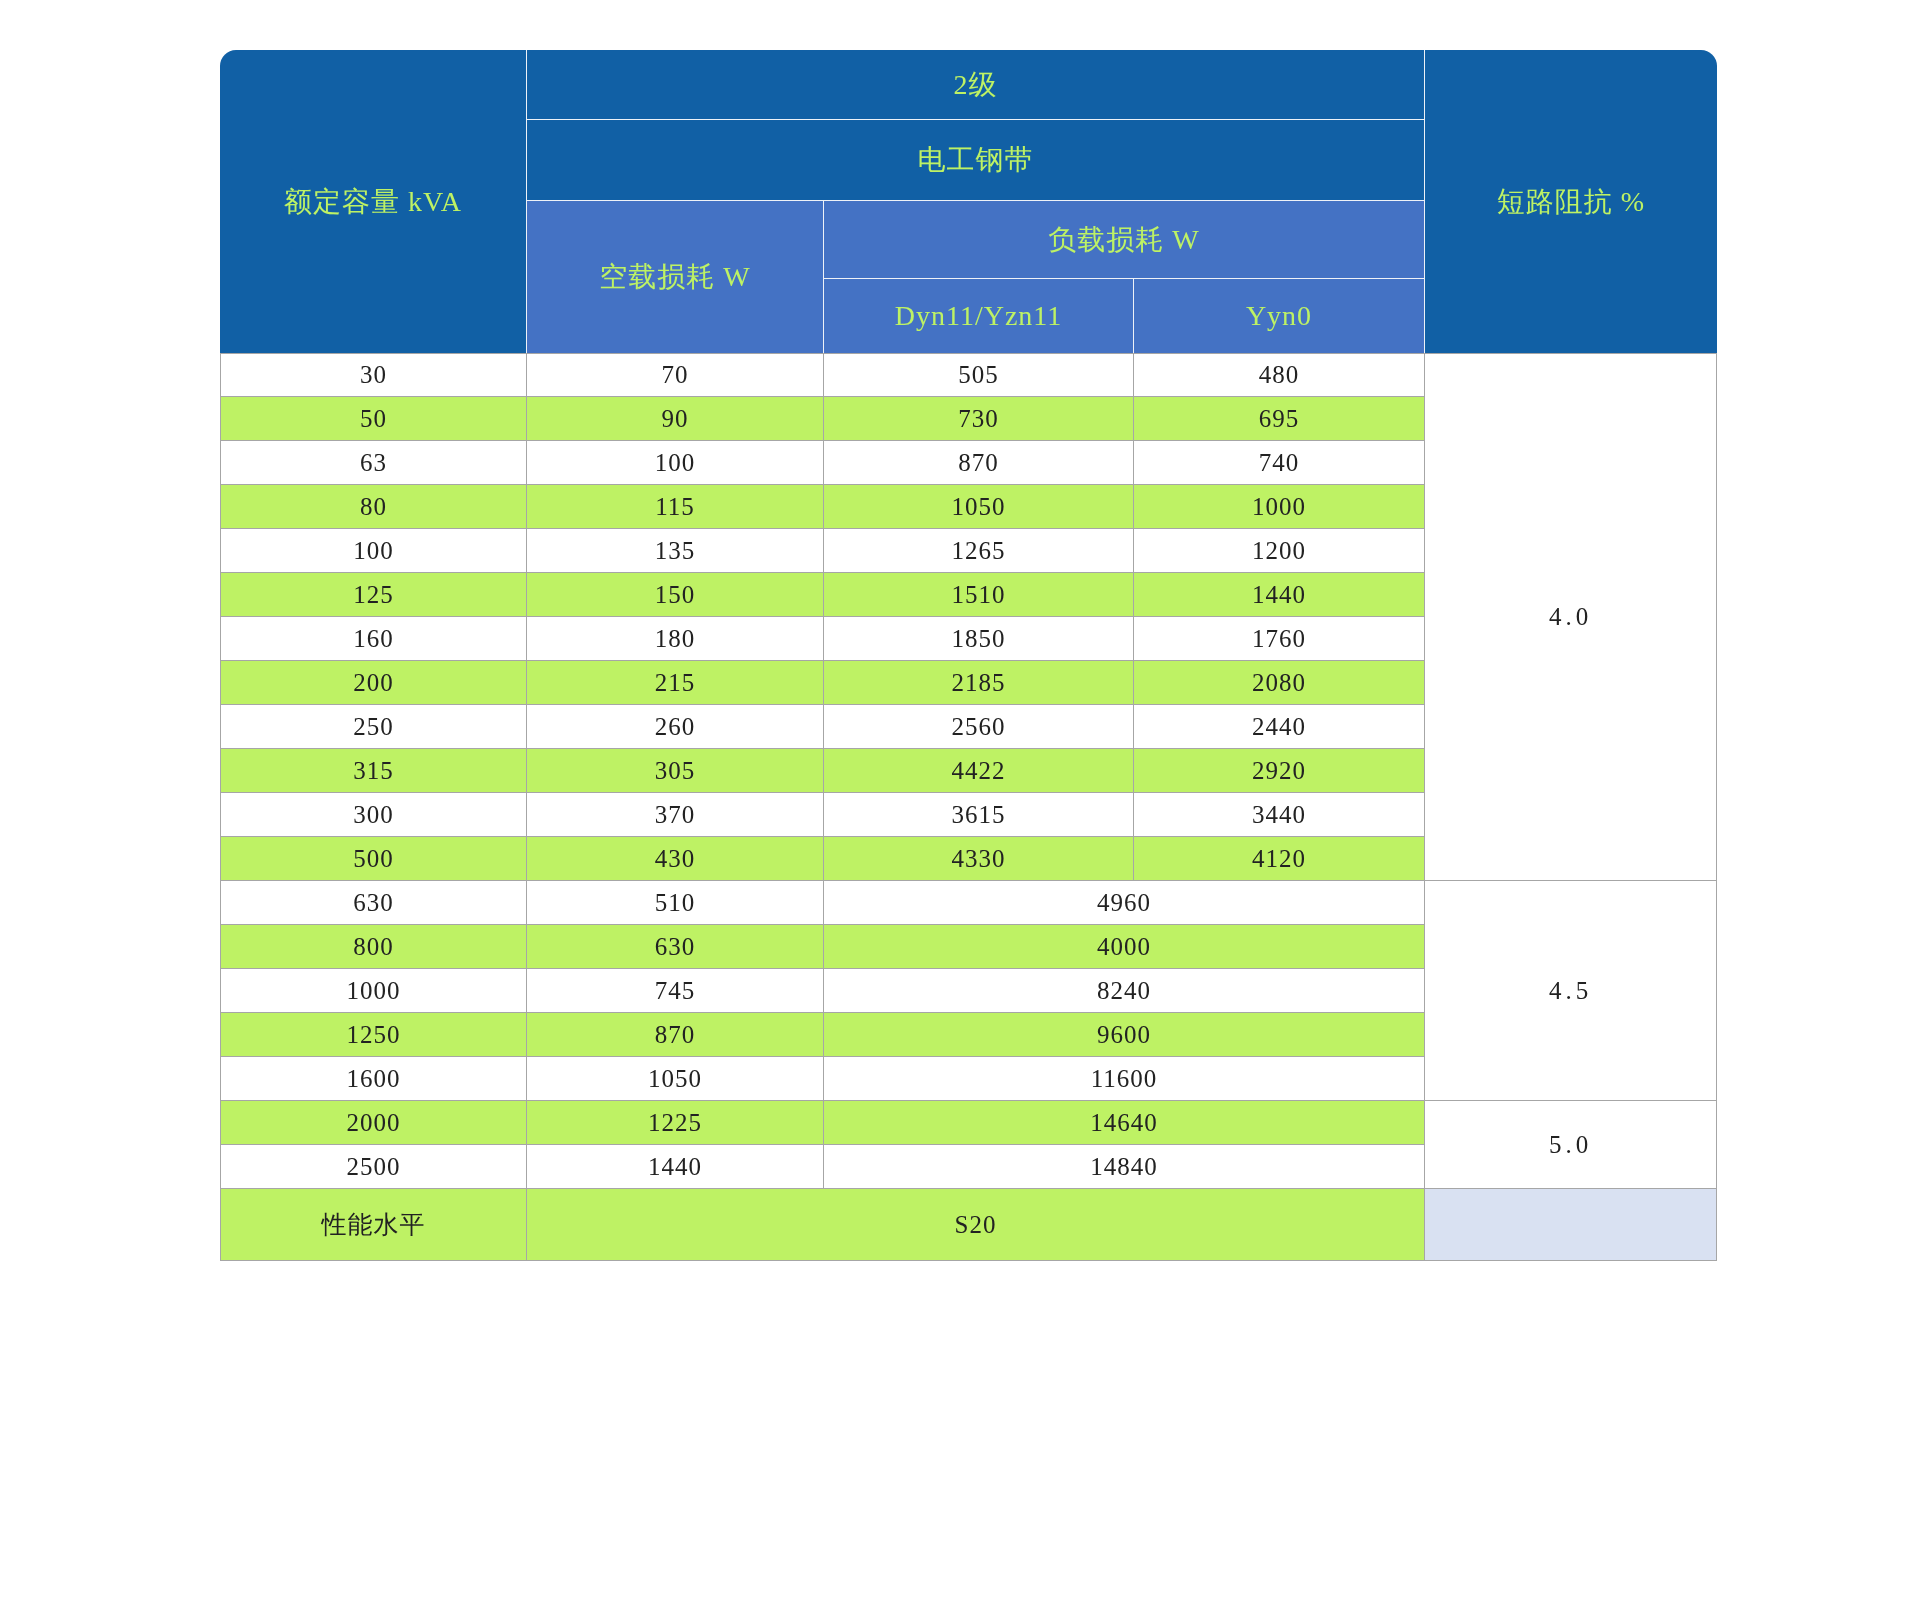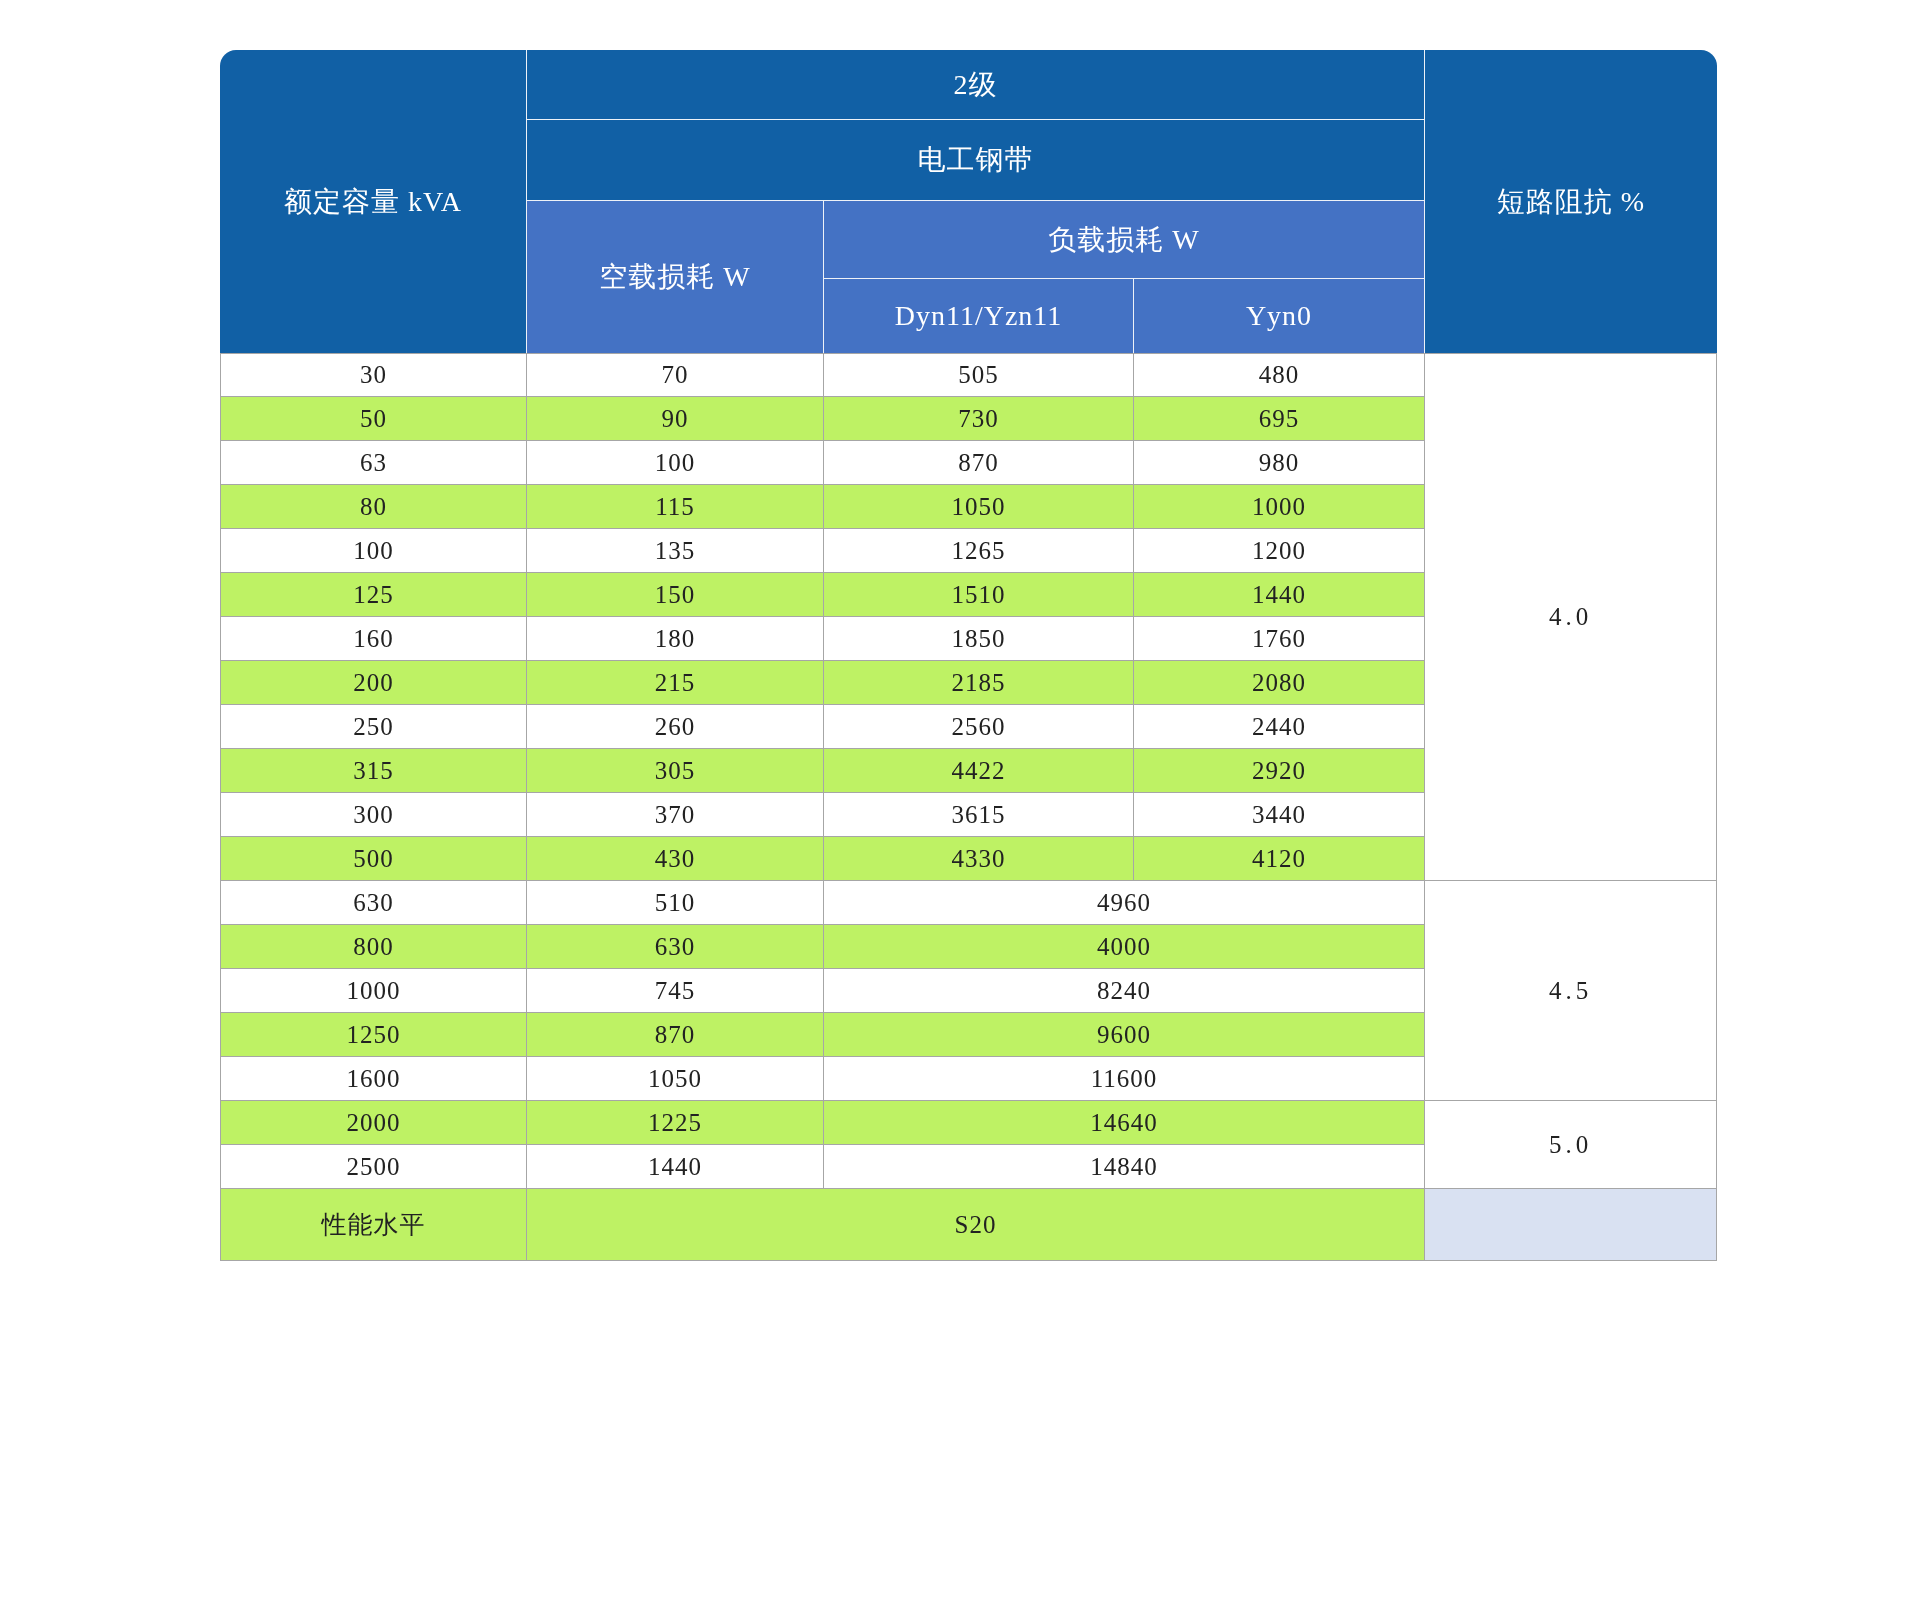--- a/index.html
+++ b/index.html
@@ -21,21 +21,21 @@
   }
   table.spec {
     table-layout: fixed;
     width: 1497px;
     border-spacing: 0;
     border-collapse: separate;
   }
   
   th {
     font-weight: normal;
-    color: #ffffff;
+    color: #bef264;
     font-size: 28px;
     text-align: center;
     vertical-align: middle;
     padding: 0;
     letter-spacing: 1px;
   }
   th.dark   { background: #1160a5; }
   th.medium { background: #4472c4; }
   .hline-r { border-right: 1px solid #eef2f8; }
   .hline-b { border-bottom: 1px solid #eef2f8; }
@@ -108,21 +108,21 @@
     <tr class="alt">
       <td>50</td>
       <td>90</td>
       <td>730</td>
       <td>695</td>
     </tr>
     <tr>
       <td>63</td>
       <td>100</td>
       <td>870</td>
-      <td>980</td>
+      <td>740</td>
     </tr>
     <tr class="alt">
       <td>80</td>
       <td>115</td>
       <td>1050</td>
       <td>1000</td>
     </tr>
     <tr>
       <td>100</td>
       <td>135</td>

